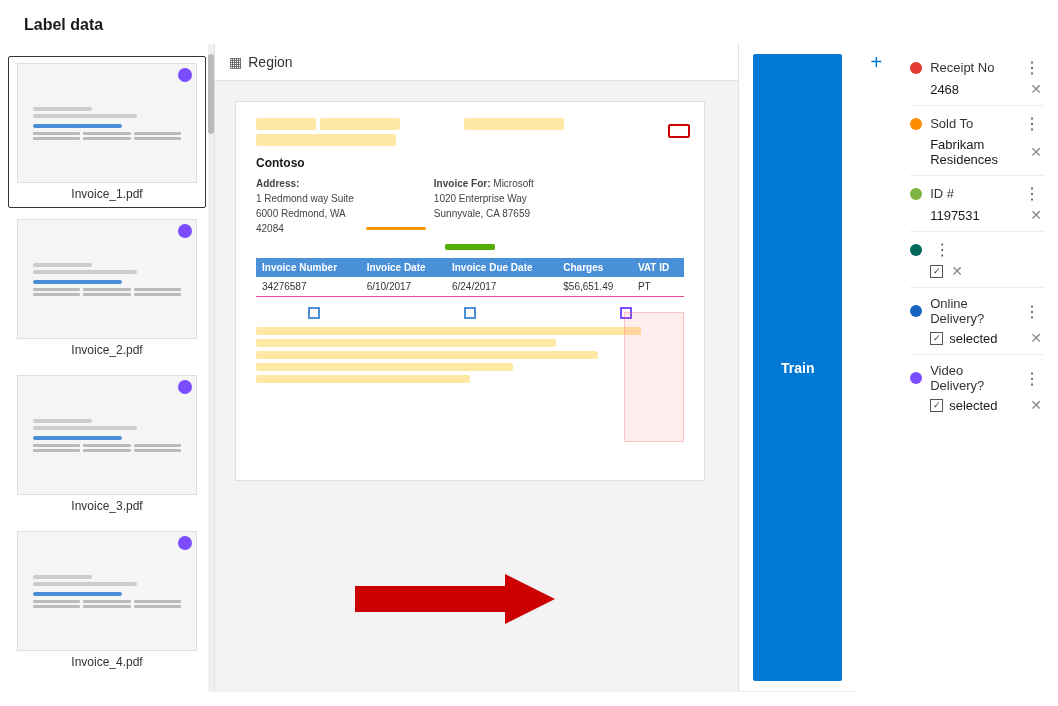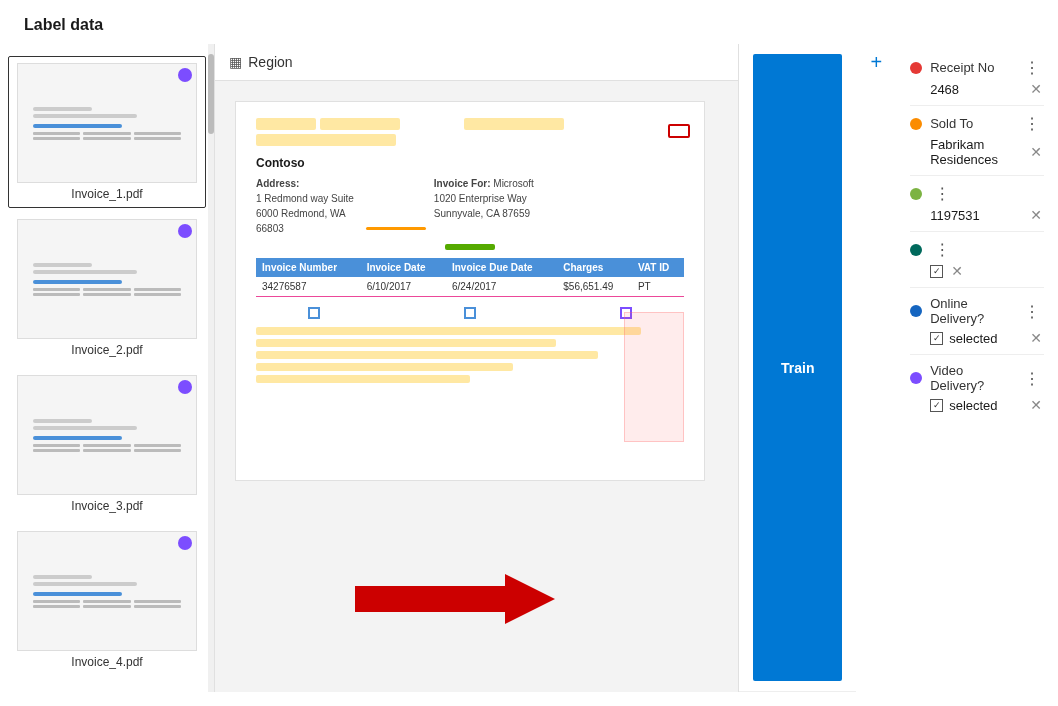--- a/index.html
+++ b/index.html
@@ -497,21 +497,21 @@
 
         <div style="display:flex; gap:20px;">
           <div>
             <div class="inv-address">
               <strong>Address:</strong><br>
               <div style="position:relative;">
                 <span>1 Redmond way Suite</span>
                 <div class="inv-orange-underline"></div>
               </div>
               <span>6000 Redmond, WA</span><br>
-              <span>66803</span>
+              <span>42084</span>
             </div>
           </div>
           <div style="margin-left:60px; position:relative;">
             <div class="inv-address">
               <strong>Invoice For:</strong>
               <span>Microsoft</span><br>
               <span>1020 Enterprise Way</span><br>
               <span>Sunnyvale, CA 87659</span>
             </div>
           </div>
@@ -601,20 +601,21 @@
   </div>
           <div class="label-value-row">
       <span class="label-value">Fabrikam Residences</span>
       <span class="label-close">✕</span>
     </div>
         </div>
         <div class="label-divider"></div>
         <div class="label-item">
           <div class="label-header">
     <div class="label-dot" style="background:#7cb342"></div>
+    <span class="label-name">ID #</span>
     <span class="label-more">⋮</span>
   </div>
           <div class="label-value-row">
       <span class="label-value">1197531</span>
       <span class="label-close">✕</span>
     </div>
         </div>
         <div class="label-divider"></div>
         <div class="label-item">
           <div class="label-header">

